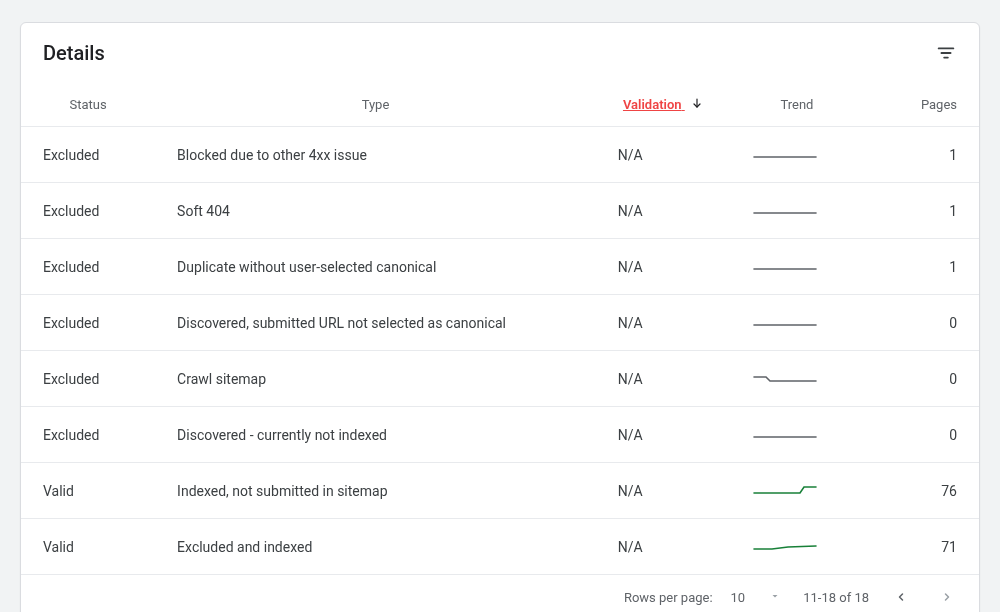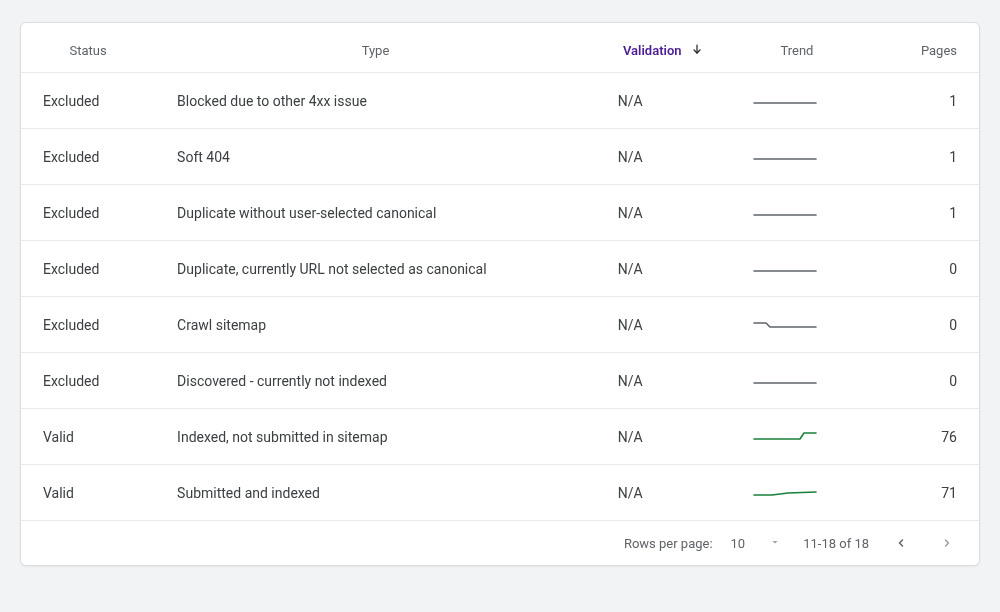--- a/index.html
+++ b/index.html
@@ -44,22 +44,23 @@
     }
     table.details-table thead th {
       text-align: center;
       font-weight: 400;
       color: #5f6368;
       font-size: 13px;
       padding: 20px 22px 14px 22px;
       border-bottom: 1px solid #e8eaed;
     }
     table.details-table thead th.sorted {
-      color: #4c1d95;
+      color: #ef4444;
       font-weight: 600;
+      text-decoration: underline;
     }
     table.details-table thead th.right,
     table.details-table tbody td.right {
       text-align: right;
     }
     table.details-table tbody tr {
       border-bottom: 1px solid #e8eaed;
       cursor: pointer;
     }
     table.details-table tbody td {
@@ -112,20 +113,30 @@
     col.col-status { width: 14%; }
     col.col-type { width: 46%; }
     col.col-validation { width: 14%; }
     col.col-trend { width: 14%; }
     col.col-pages { width: 12%; }
   </style>
 </head>
 <body>
 
 <div class="card">
+  <div class="card-header">
+    <div class="card-title">Details</div>
+    <div class="filter-icon">
+      <svg viewBox="0 0 24 24" width="22" height="22" fill="none" stroke="#3c4043" stroke-width="2" stroke-linecap="round">
+        <line x1="4" y1="7" x2="20" y2="7"></line>
+        <line x1="7" y1="12" x2="17" y2="12"></line>
+        <line x1="10" y1="17" x2="14" y2="17"></line>
+      </svg>
+    </div>
+  </div>
 
   <table class="details-table">
     <colgroup>
       <col class="col-status">
         <col class="col-type">
         <col class="col-validation">
         <col class="col-trend">
         <col class="col-pages">
     </colgroup>
     <thead>
@@ -168,21 +179,21 @@
           <td class="status-cell">Excluded</td>
           <td>Duplicate without user-selected canonical</td>
           <td class="validation-cell">N/A</td>
           <td class="trend-cell"><svg class="trend-svg" viewBox="0 0 66 20" fill="none">
               <path d="M2 14 L64 14" stroke="#5f6368" stroke-width="1.6" stroke-linecap="round"></path>
             </svg></td>
           <td class="right">1</td>
         </tr>
         <tr>
           <td class="status-cell">Excluded</td>
-          <td>Duplicate, currently URL not selected as canonical</td>
+          <td>Discovered, submitted URL not selected as canonical</td>
           <td class="validation-cell">N/A</td>
           <td class="trend-cell"><svg class="trend-svg" viewBox="0 0 66 20" fill="none">
               <path d="M2 14 L64 14" stroke="#5f6368" stroke-width="1.6" stroke-linecap="round"></path>
             </svg></td>
           <td class="right">0</td>
         </tr>
         <tr>
           <td class="status-cell">Excluded</td>
           <td>Crawl sitemap</td>
           <td class="validation-cell">N/A</td>
@@ -204,21 +215,21 @@
           <td class="status-cell status-valid">Valid</td>
           <td>Indexed, not submitted in sitemap</td>
           <td class="validation-cell">N/A</td>
           <td class="trend-cell"><svg class="trend-svg" viewBox="0 0 66 20" fill="none">
               <path d="M2 14 L48 14 L52 8 L64 8" stroke="#188038" stroke-width="1.6" stroke-linecap="round"></path>
             </svg></td>
           <td class="right">76</td>
         </tr>
         <tr>
           <td class="status-cell status-valid">Valid</td>
-          <td>Submitted and indexed</td>
+          <td>Excluded and indexed</td>
           <td class="validation-cell">N/A</td>
           <td class="trend-cell"><svg class="trend-svg" viewBox="0 0 66 20" fill="none">
               <path d="M2 14 L20 14 L36 12 L64 11" stroke="#188038" stroke-width="1.6" stroke-linecap="round"></path>
             </svg></td>
           <td class="right">71</td>
         </tr>
       </tbody>
   </table>
 
   <div class="card-footer">

